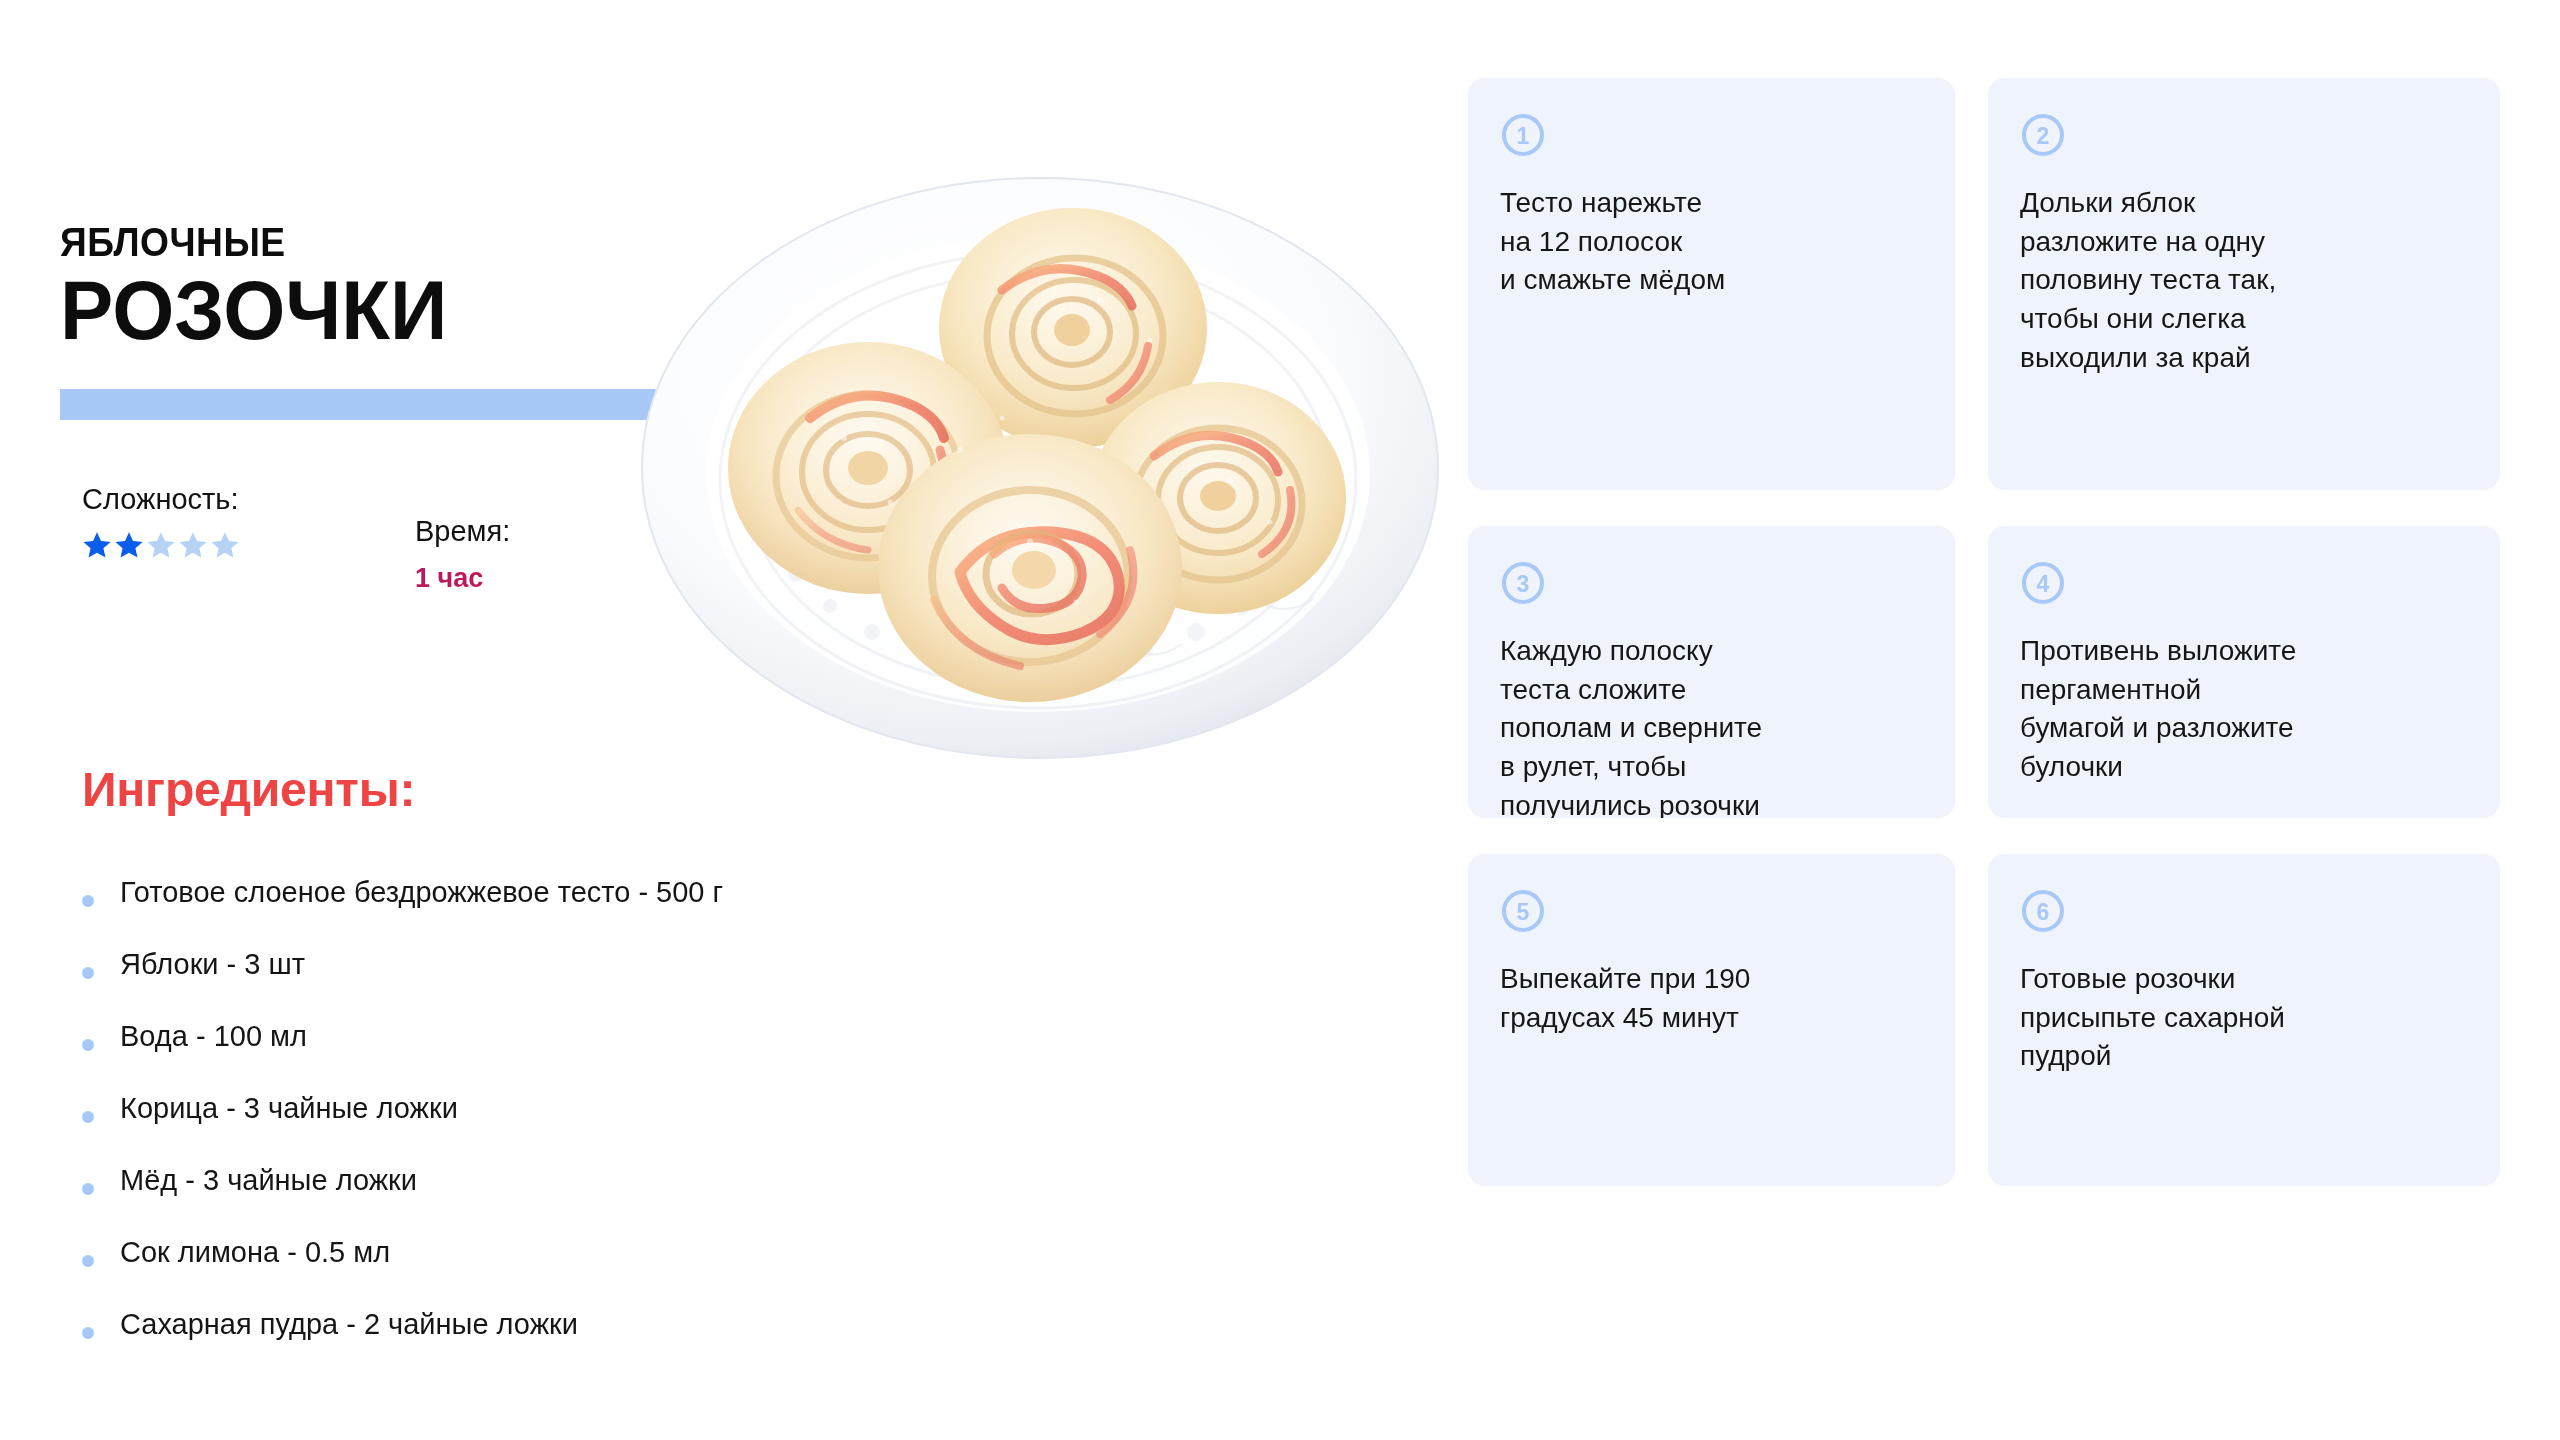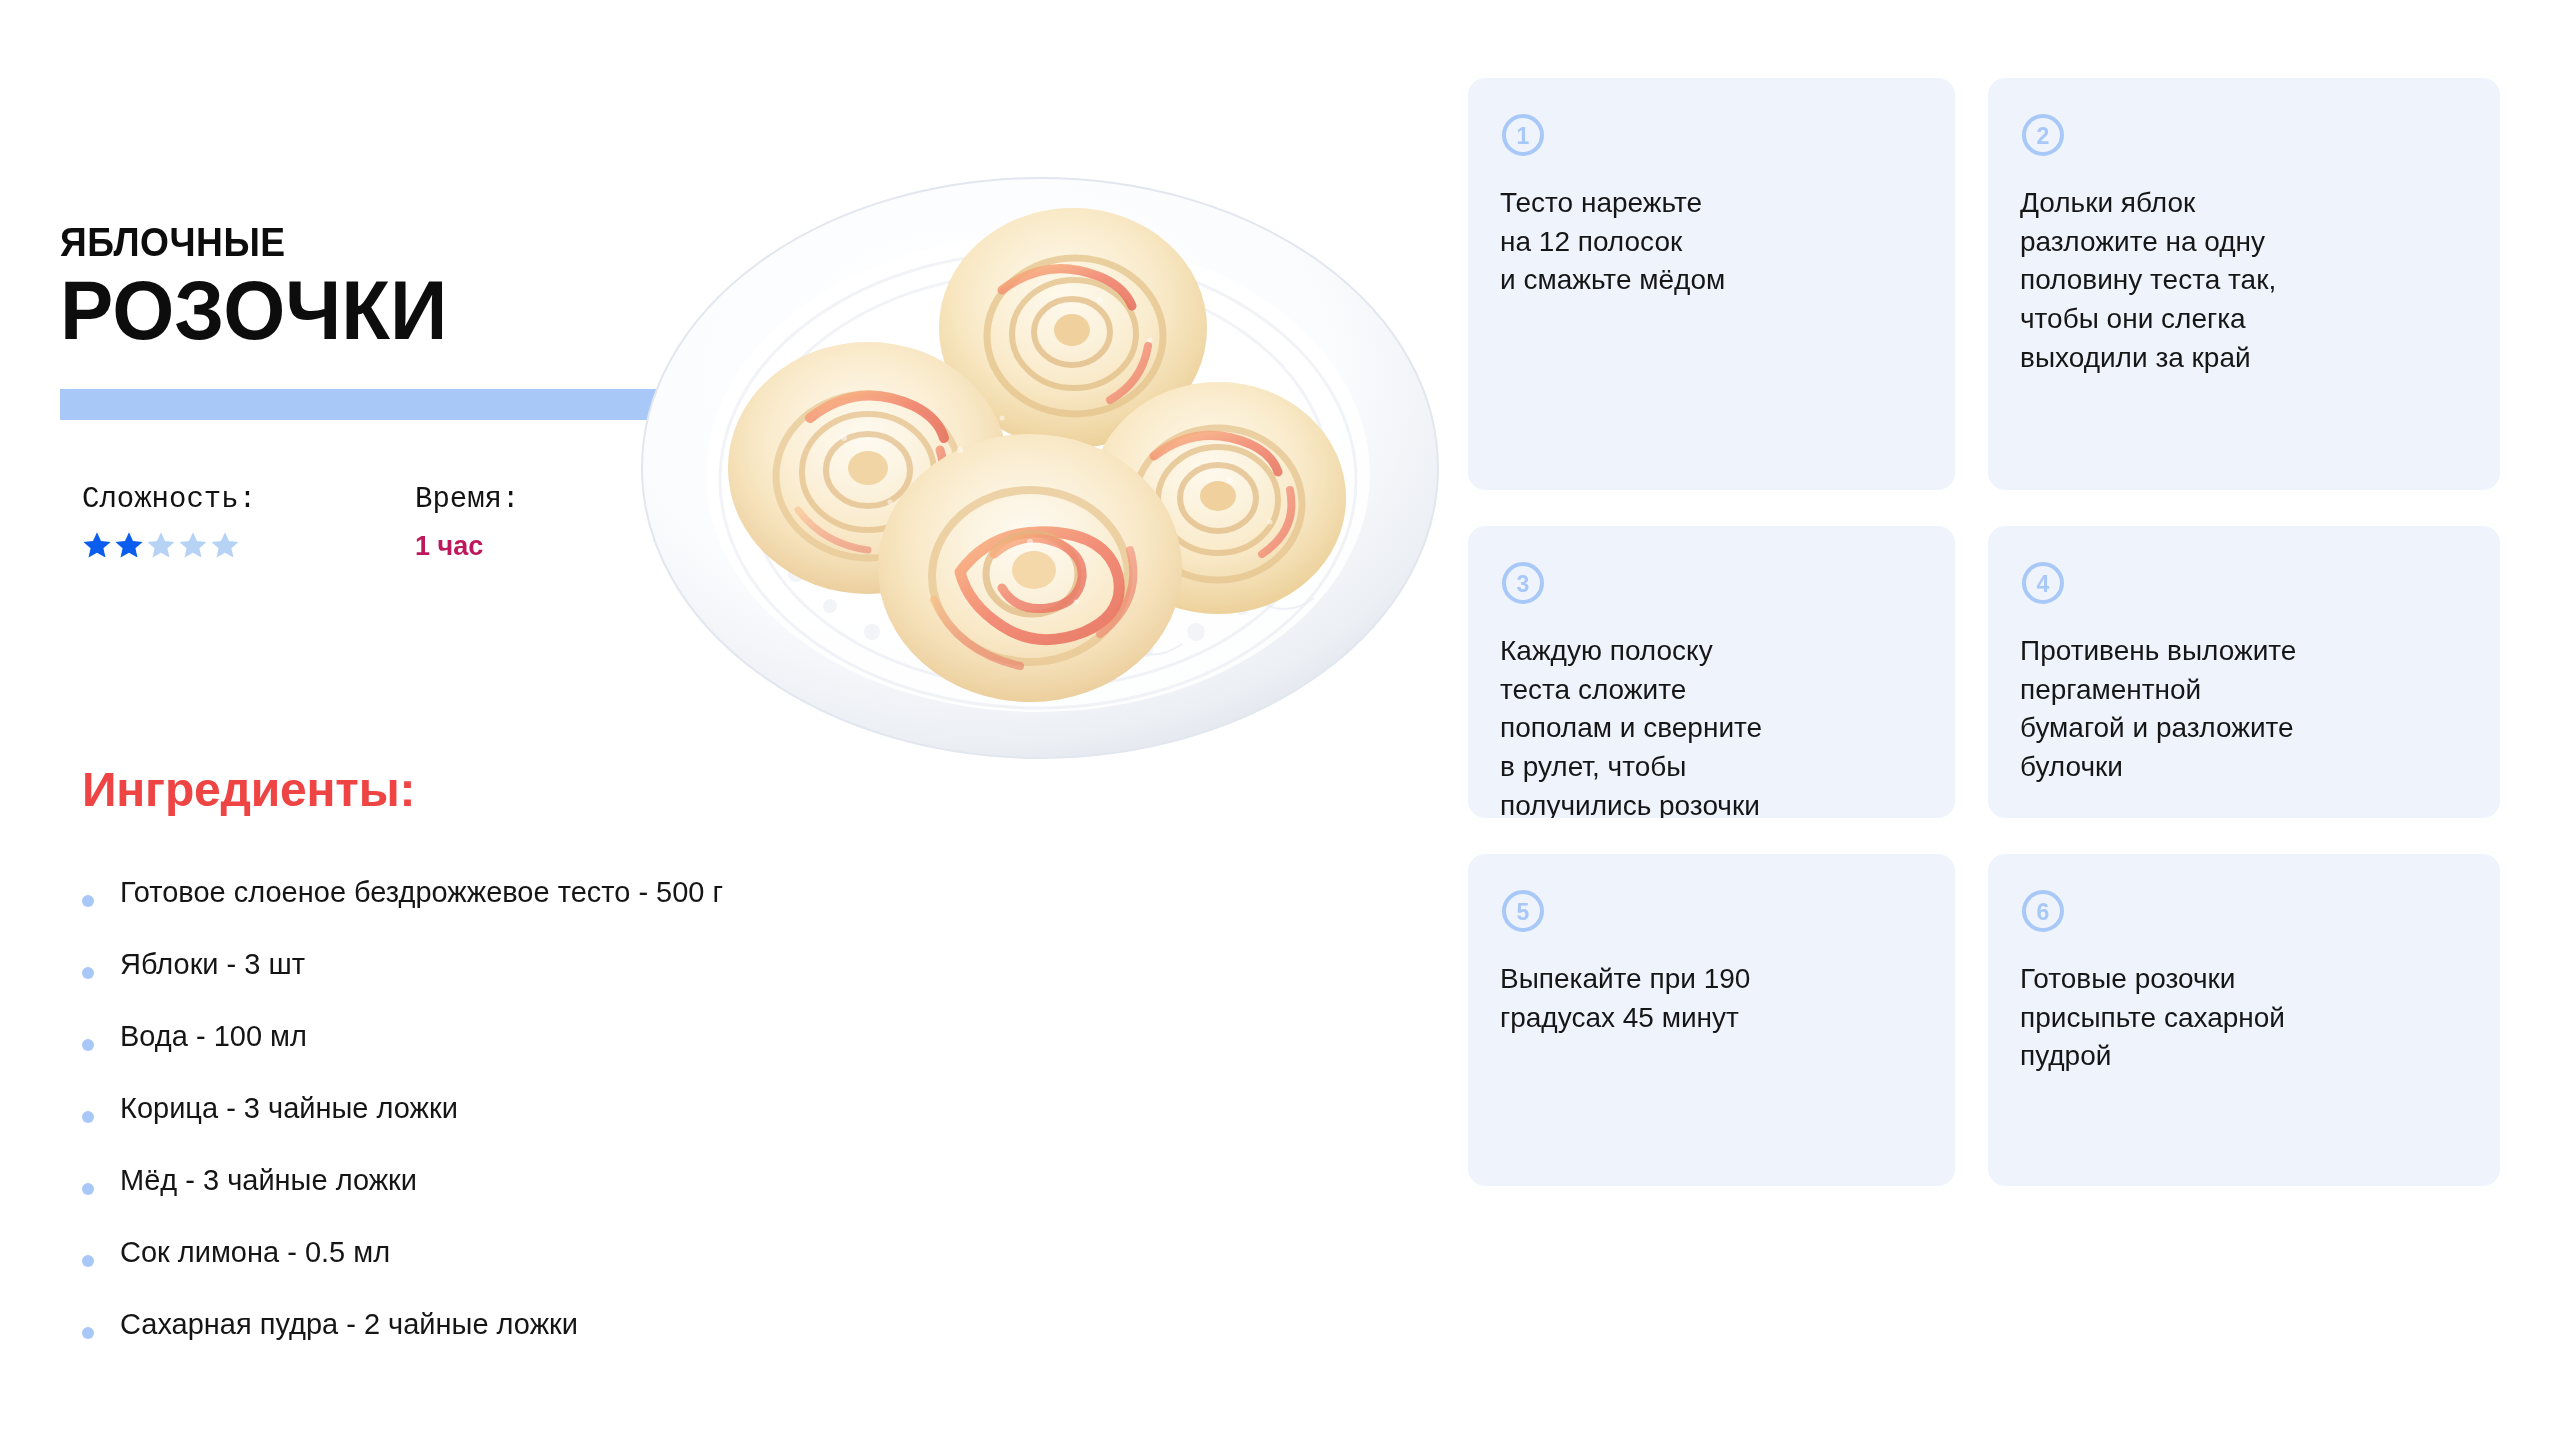--- a/index.html
+++ b/index.html
@@ -27,25 +27,24 @@
     transform:scaleX(0.95); transform-origin:left center;
   }
   .accent-bar {
     position:absolute; left:0; top:383px;
     width:610px; height:31px; background:#a8c8f8;
   }
 
   .meta-row { position:absolute; left:0; top:478px; width:760px; height:110px; }
   .meta-col { position:absolute; top:0; }
   .meta-col.difficulty { left:22px; }
-  .meta-col.time { left:355px; }
+  .meta-col.time { left:355px;margin-top:32px; }
   .meta-label {
     font-size:29px; font-weight:400; color:#121212; line-height:1.1;
     white-space:nowrap;
-    font-family:Liberation Mono, monospace;
   }
   .stars { margin-top:14px; display:flex; gap:2px; }
   .star { width:30px; height:30px; display:block; }
   .meta-value {
     margin-top:16px; font-size:27px; font-weight:bold;
     color:#be185d; line-height:1.1; white-space:nowrap;
   }
 
   .ing-head {
     position:absolute; left:22px; top:758px;

